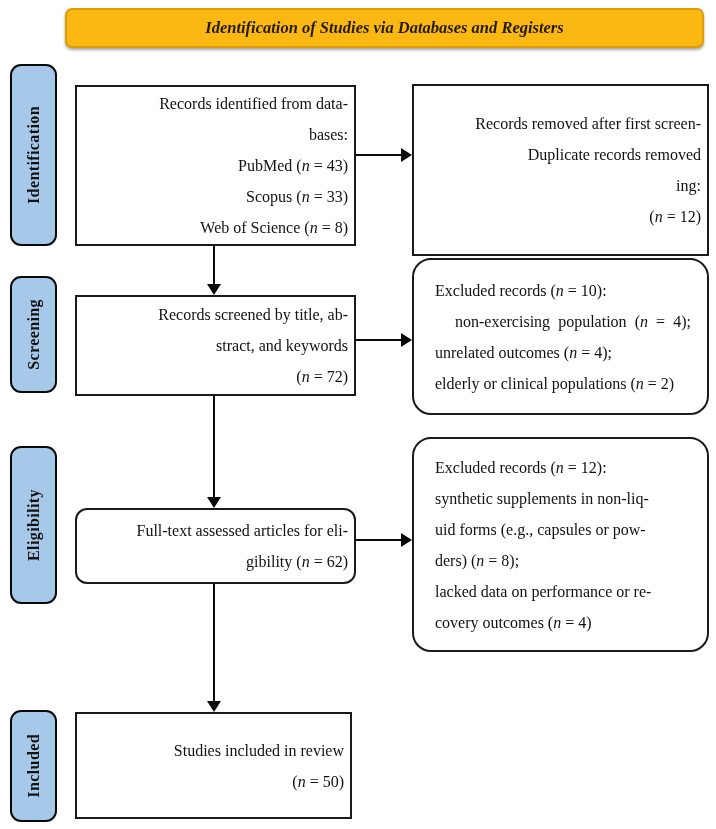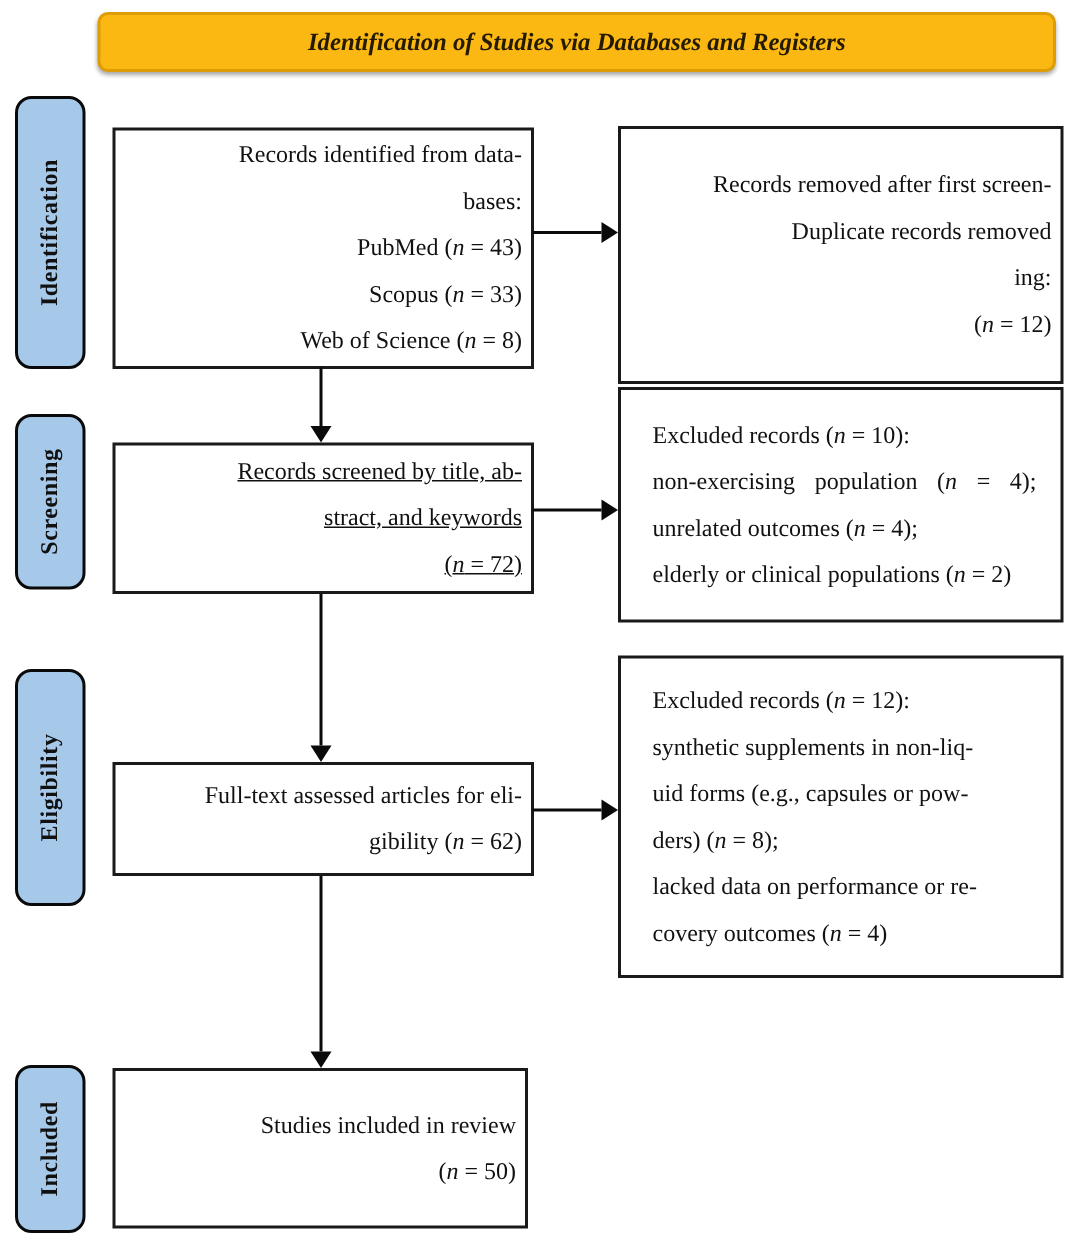--- a/index.html
+++ b/index.html
@@ -22,29 +22,29 @@
   .stage-identification{top:64px;height:182px;}
   .stage-screening{top:276px;height:117px;}
   .stage-eligibility{top:446px;height:158px;}
   .stage-included{top:710px;height:112px;}
 
   
   .fbox{position:absolute;box-sizing:border-box;border:2px solid var(--box-border);background:#ffffff;
         display:flex;flex-direction:column;justify-content:center;font-size:16px;}
   .fbox .line{line-height:31px;min-height:31px;}
   .fbox.center{text-align:center;padding:2px 6px;align-items:flex-end;}
-  .fbox.left-align{text-align:left;padding:4px 12px 4px 21px;}
+  .fbox.left-align{text-align:left;padding:4px 12px 4px 21px;border-radius:19px;}
   .fbox i{font-style:italic;}
-  .line.justify{text-align:justify;text-align-last:justify;padding-right:4px;}
+  .line.justify{text-align:justify;text-align-last:justify;padding-right:4px;margin-left:20px;}
 
   .box-identified{left:75px;top:85px;width:281px;height:161px;}
   .box-dup-removed{left:412px;top:84px;width:297px;height:172px;}
-  .box-screened{left:75px;top:295px;width:281px;height:101px;text-decoration:underline;}
+  .box-screened{left:75px;top:295px;width:281px;height:101px;}
   .box-excluded-screening{left:412px;top:258px;width:297px;height:157px;}
-  .box-fulltext{left:75px;top:508px;width:281px;height:76px;}
+  .box-fulltext{left:75px;top:508px;width:281px;height:76px;border-radius:12px;}
   .box-excluded-eligibility{left:412px;top:437px;width:297px;height:215px;}
   .box-included{left:75px;top:712px;width:277px;height:107px;}
 
   
   .shaft-v{position:absolute;width:2px;background:var(--arrow);}
   .shaft-h{position:absolute;height:2px;background:var(--arrow);}
   .head-down{position:absolute;width:0;height:0;
              border-left:7px solid transparent;border-right:7px solid transparent;
              border-top:11px solid var(--arrow);}
   .head-right{position:absolute;width:0;height:0;

